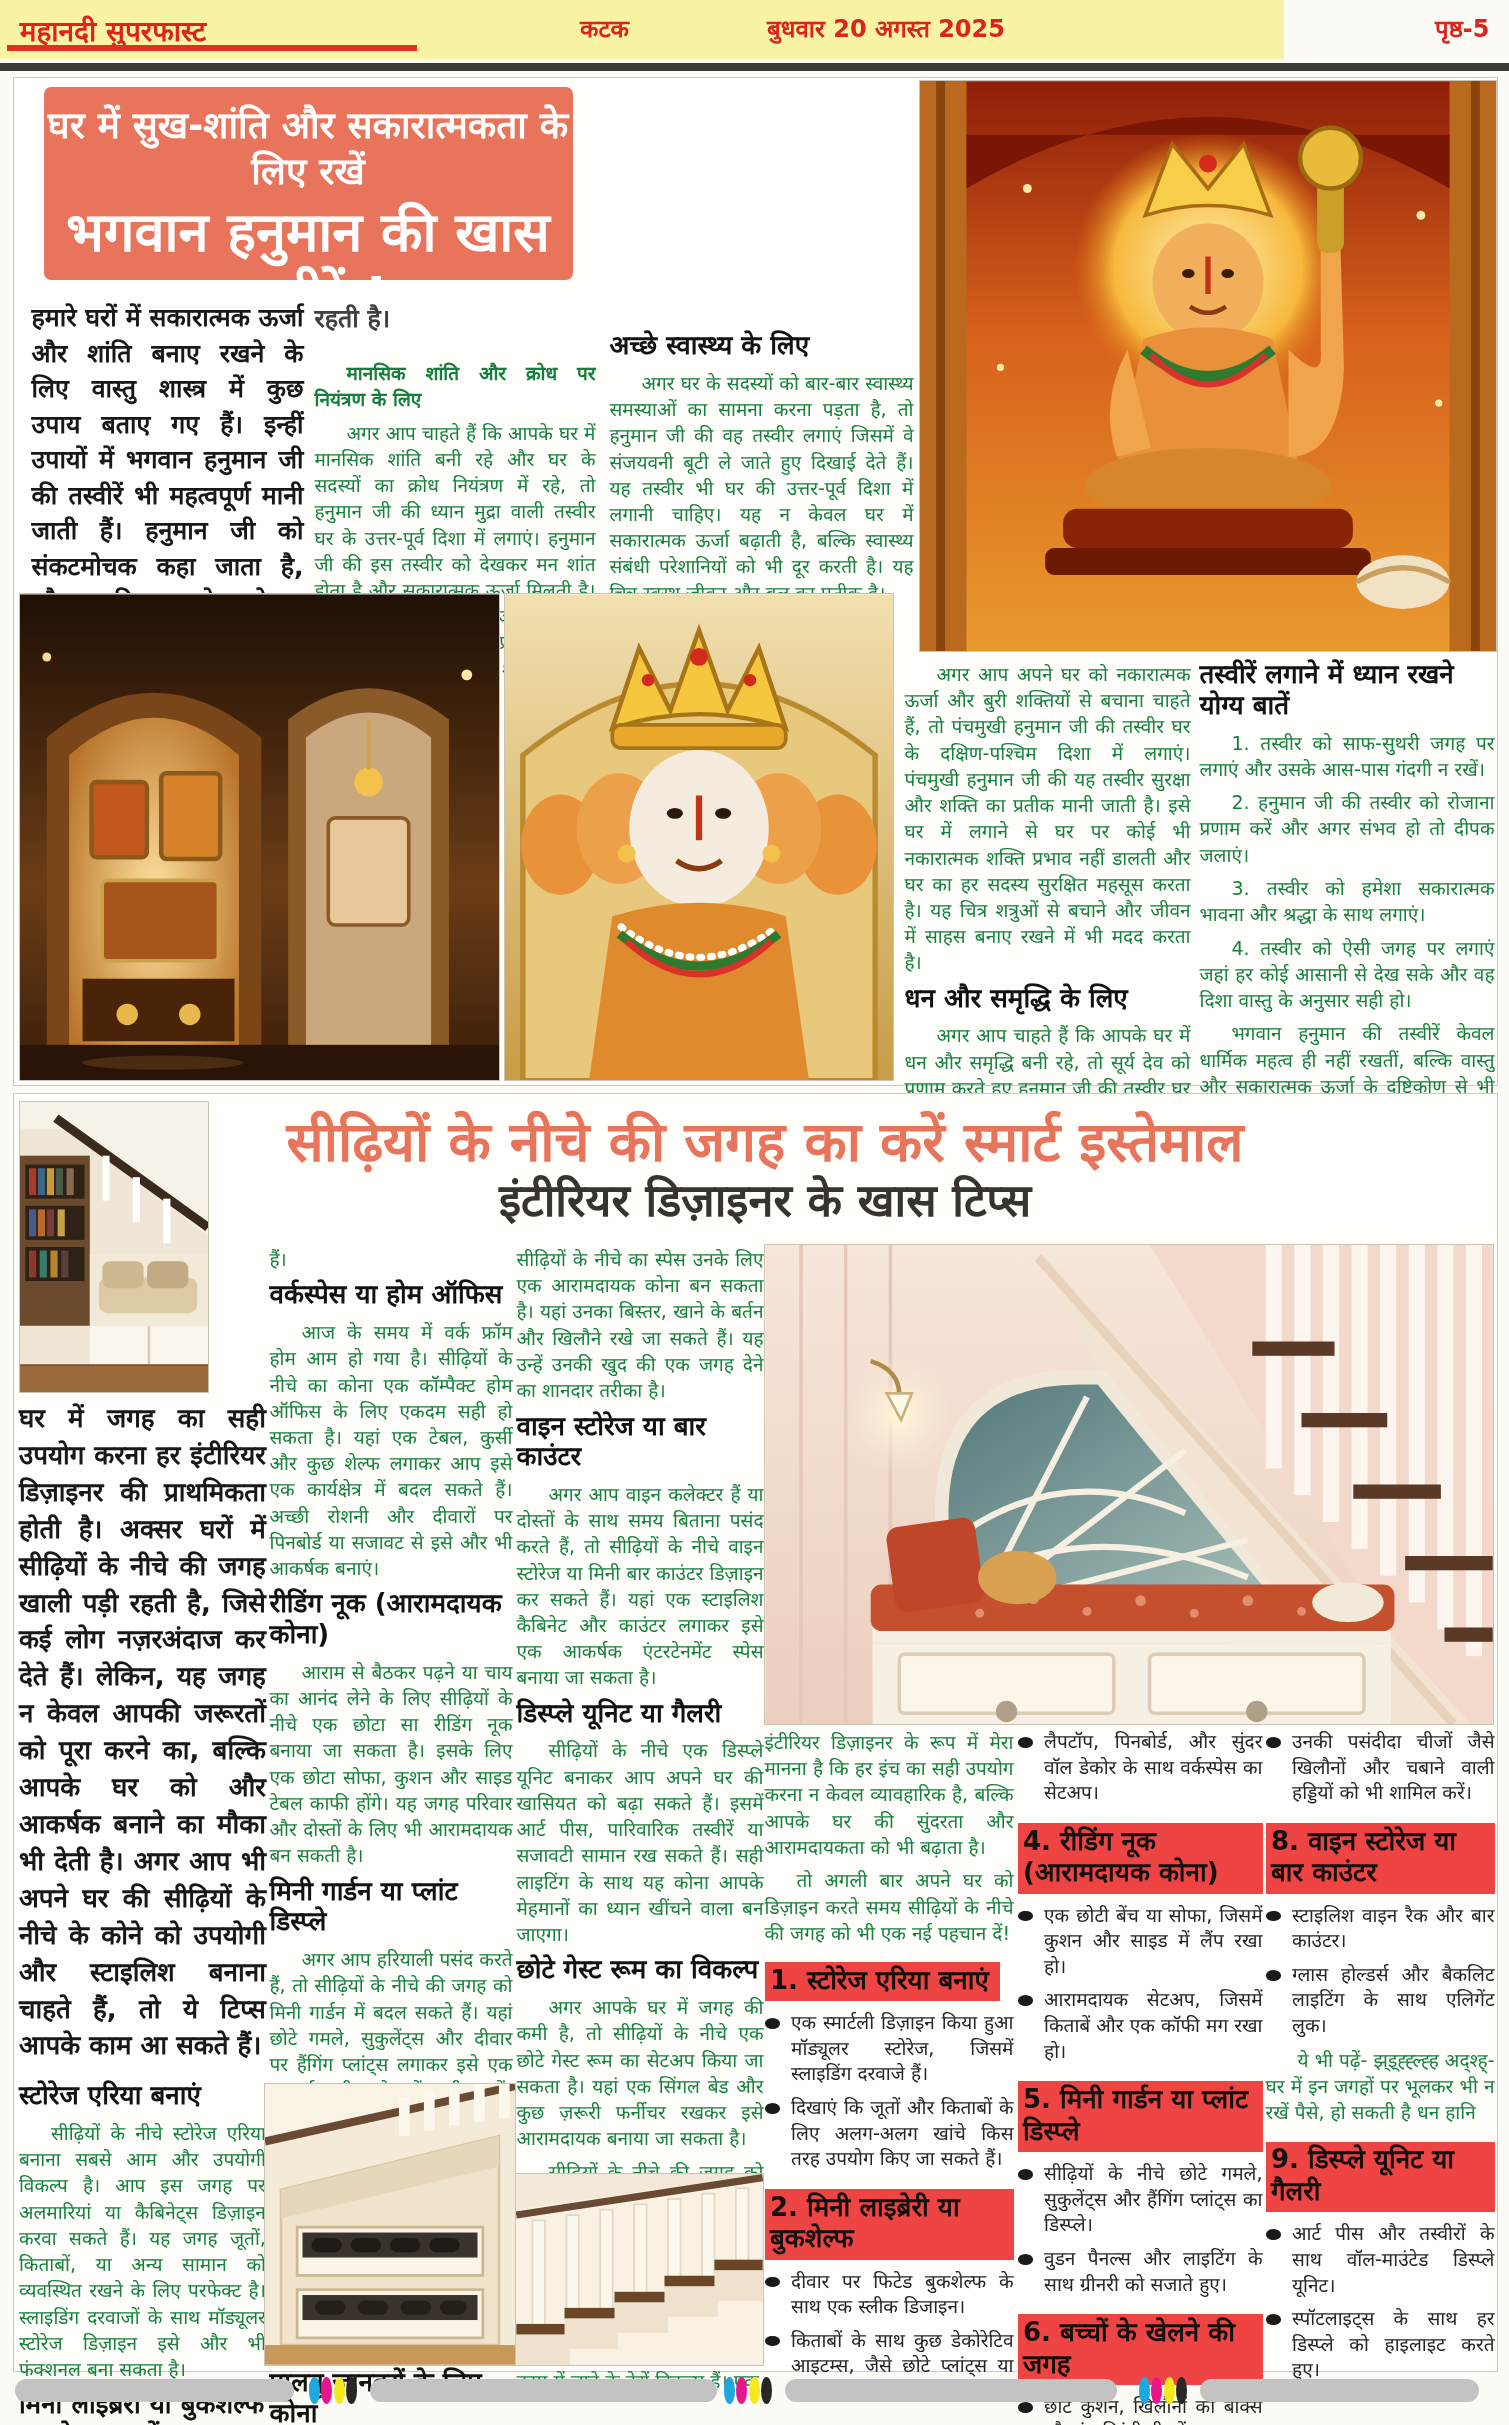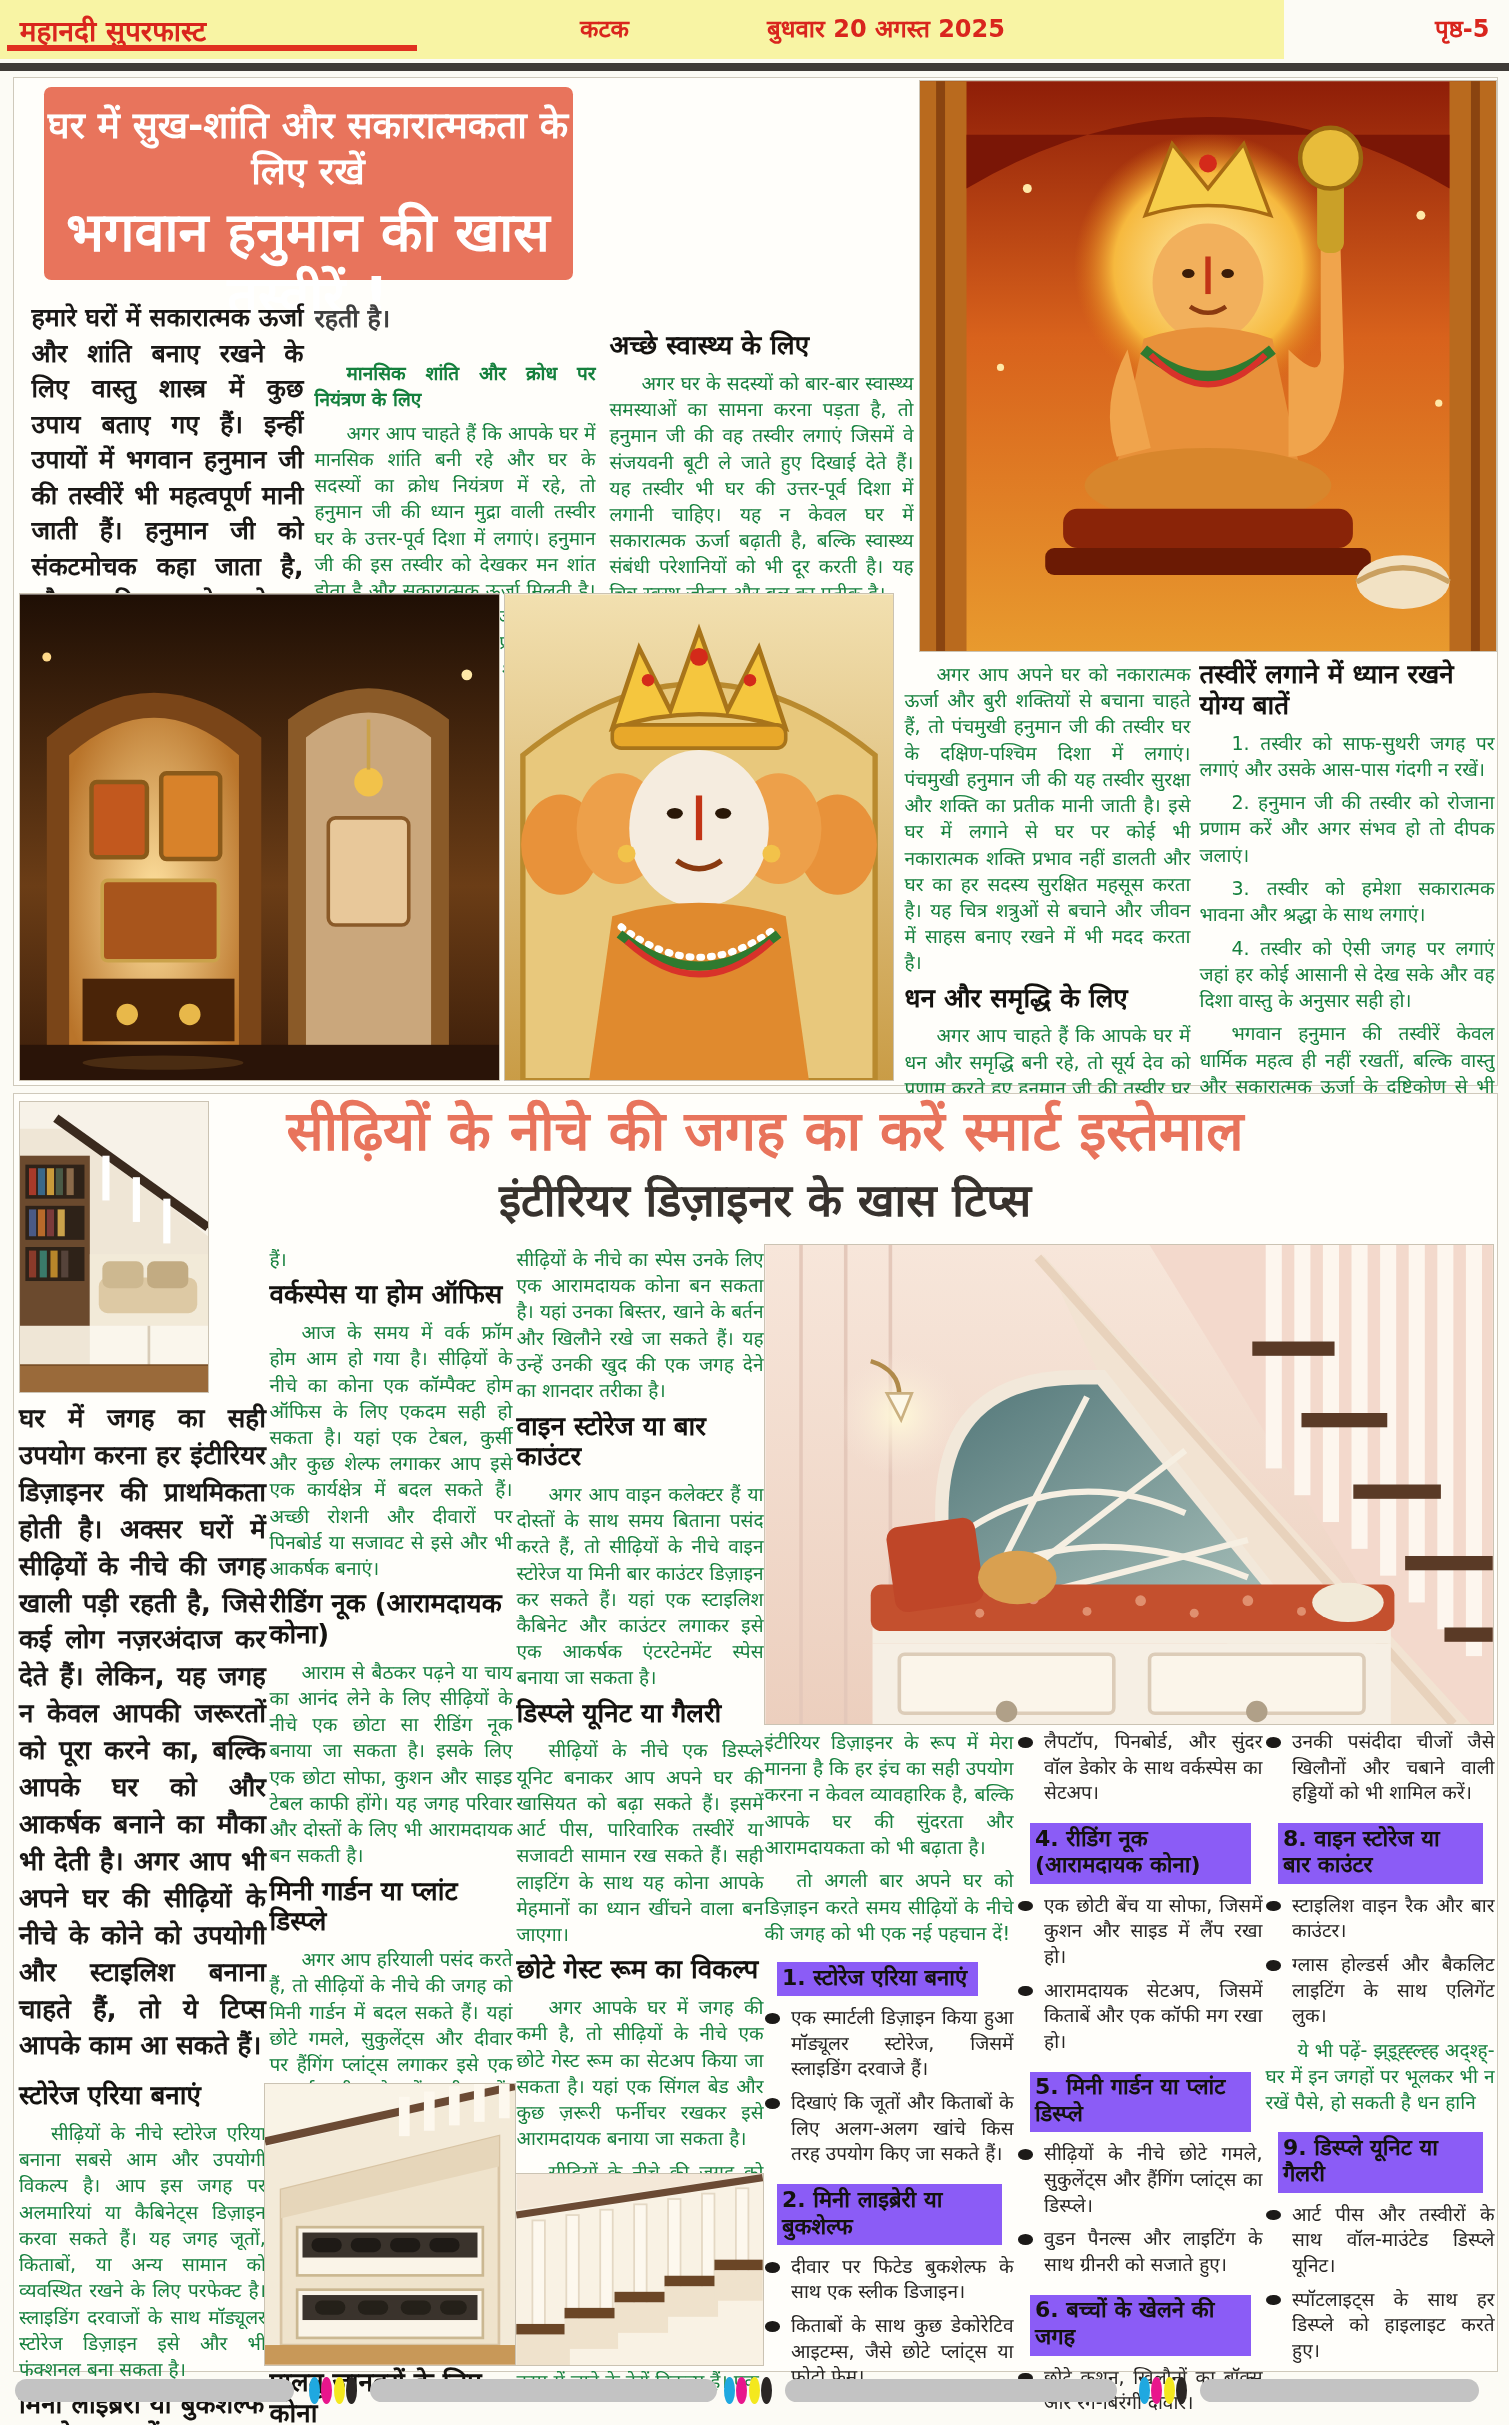--- a/index.html
+++ b/index.html
@@ -26,22 +26,22 @@
   .body-txt{font-size:19px;line-height:1.38;color:#15803d;text-align:justify;}
   .body-txt p{margin:0 0 7.2px;text-indent:32px;}
   .body-txt p.noind{text-indent:0;}
   .semib{font-weight:bold;}
   .sec-h{font-weight:bold;font-size:26px;color:#14120f;line-height:1.18;margin:7.2px 0 9px;text-align:left;text-indent:0;}
   .cont-b{font-weight:bold;font-size:25px;color:#404040;margin-bottom:26px;}
   
   .a2h1{font-size:55px;font-weight:bold;color:#e8745c;text-align:center;line-height:1.1;}
   .a2h2{font-size:45px;font-weight:bold;color:#38332e;text-align:center;line-height:1.1;}
   
-  .ylw{display:inline-block;background:#8b5cf6;font-weight:bold;font-size:22px;color:#14120f;
-       padding:2.7px 10.7px 4.5px 5.4px;margin:9px 12px 9px;line-height:1.22;}
+  .ylw{display:inline-block;background:#ef4444;font-weight:bold;font-size:26px;color:#14120f;
+       padding:2.7px 10.7px 4.5px 5.4px;margin:9px 0 9px;line-height:1.22;}
   .b-row{display:flex;gap:11.6px;margin:0 0 8px;font-size:19px;line-height:1.35;color:#262422;text-align:justify;}
   .b-dot{flex:0 0 auto;width:15px;height:10.7px;border-radius:50%;background:#1c1a18;margin-top:8px;}
   
   .photo{border:0.9px solid #cbc3b3;background:#fff;box-sizing:border-box;overflow:hidden;}
   .photo svg{display:block;}
   
   .bar{position:absolute;top:2379px;height:23px;border-radius:11.6px;background:#c3c3c3;}
   .dots{position:absolute;top:2377px;display:flex;gap:1.8px;}
   .dots i{display:block;width:10.7px;height:27px;border-radius:50%;}
   .c-c{background:#1fa8e0;} .c-m{background:#e8168c;} .c-y{background:#f4e81e;} .c-k{background:#2a2624;}
@@ -254,21 +254,21 @@
         <rect x="88" y="196" width="110" height="40" rx="10" fill="#ddc9a4"></rect>
         <rect x="92" y="178" width="46" height="30" rx="8" fill="#cdb890"></rect>
         <rect x="142" y="178" width="46" height="30" rx="8" fill="#c2ab82"></rect>
         <rect x="78" y="250" width="132" height="44" fill="#faf6ec"></rect>
         <line x1="144" y1="250" x2="144" y2="294" stroke="#d8ccb8" stroke-width="3"></line>
         <rect x="0" y="294" width="210" height="30" fill="#9a6a3a"></rect>
         <path d="M0,294 L210,294" stroke="#7a5028" stroke-width="2"></path>
       </svg>
     </div>
 
-    <div class="abs a2h1" style="left:197px;top:7px;width:1109px;">सीढ़ियों के नीचे की जगह का करें स्मार्ट इस्तेमाल</div>
+    <div class="abs a2h1" style="left:197px;top:18px;width:1109px;">सीढ़ियों के नीचे की जगह का करें स्मार्ट इस्तेमाल</div>
     <div class="abs a2h2" style="left:197px;top:82px;width:1109px;">इंटीरियर डिज़ाइनर के खास टिप्स</div>
 
     <div class="abs photo" style="left:750px;top:150px;width:730px;height:481px;">
       <svg width="728" height="479" viewBox="0 0 814 536">
         <defs>
           <linearGradient id="wbg" x1="0" y1="0" x2="0" y2="1">
             <stop offset="0" stop-color="#f7e6da"></stop>
               <stop offset="1" stop-color="#eccfbe"></stop>
           </linearGradient>
           <linearGradient id="win" x1="0" y1="0" x2="1" y2="1">

